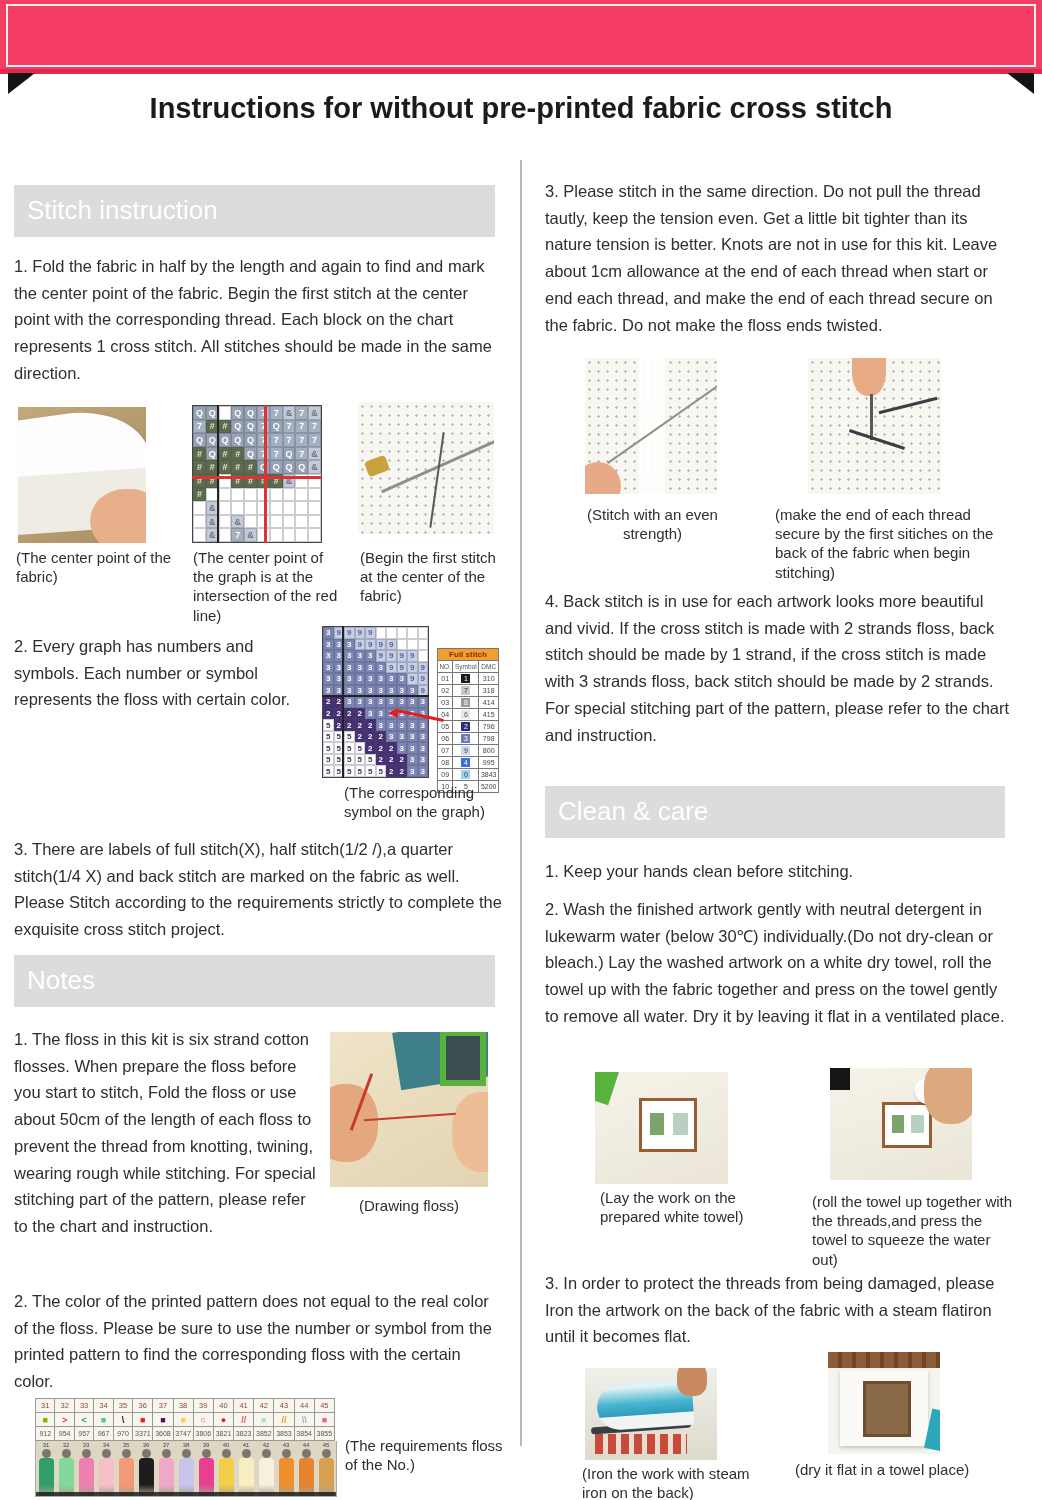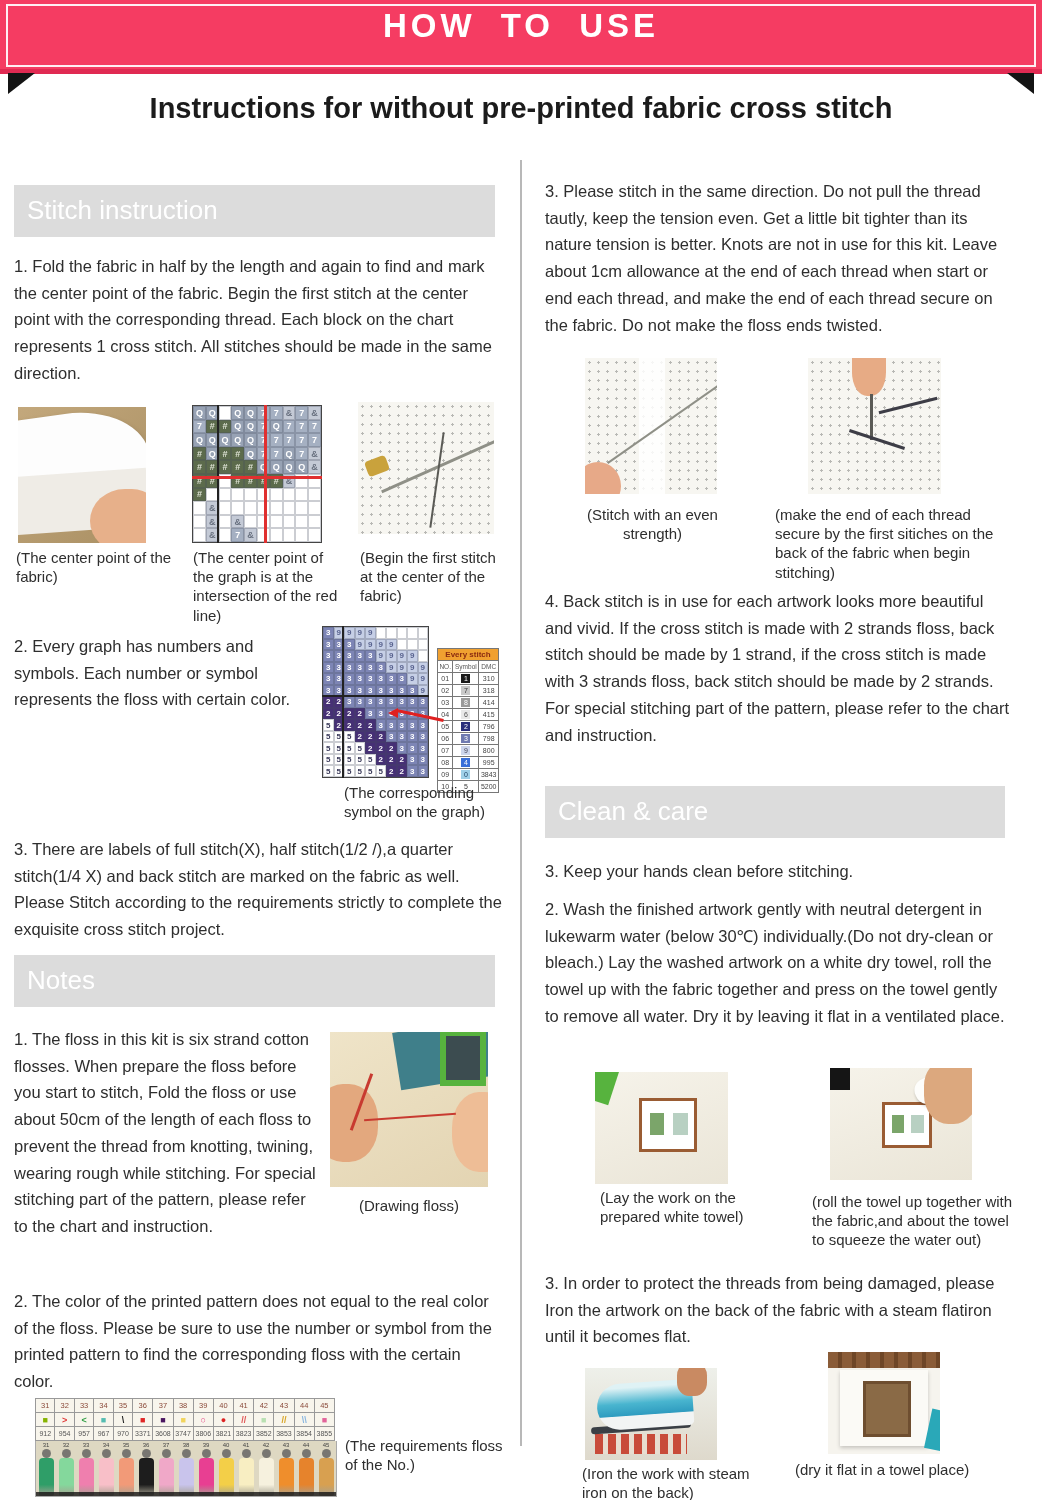--- a/index.html
+++ b/index.html
@@ -91,21 +91,20 @@
   .bundle .bnum{font-size:6px;color:#444;height:8px;line-height:8px;}
   .bundle .bknot{width:9px;height:9px;border-radius:50%;background:#555;opacity:.75;}
   .bundle .bcol{width:15px;flex:1;border-radius:4px 4px 2px 2px;}
   .bundle-shadow{position:absolute;left:0;right:0;bottom:0;height:4px;background:rgba(20,20,20,.8);}
 </style>
 </head>
 <body>
 
 <div class="banner">
   <div class="banner-inner"></div>
-  <div class="banner-title">HOW TO USE</div>
 </div>
 <div class="tri tri-left"></div>
 <div class="tri tri-right"></div>
 
 <div class="page-title">Instructions for without pre-printed fabric cross stitch</div>
 
 <div class="divider"></div>
 
 <div class="bar" style="left:14px;top:185px;width:481px;height:52px;">Stitch instruction</div>
 
@@ -365,21 +364,21 @@
     <div class="gcell" style="background: rgb(70, 48, 117); color: rgb(255, 255, 255);">2</div>
     <div class="gcell" style="background: rgb(70, 48, 117); color: rgb(255, 255, 255);">2</div>
     <div class="gcell" style="background: rgb(125, 133, 181); color: rgb(255, 255, 255);">3</div>
     <div class="gcell" style="background: rgb(125, 133, 181); color: rgb(255, 255, 255);">3</div>
   </div>
 <div class="gline" style="left:342px;top:626px;width:2px;height:152px;background:#222;"></div>
 <div class="gline" style="left:322px;top:695px;width:107px;height:2px;background:#222;"></div>
 <table id="full-stitch-table" style="left:437px;top:648px;width:62px;">
     <tbody>
       <tr>
-        <td class="ft-title" colspan="3">Every stitch</td>
+        <td class="ft-title" colspan="3">Full stitch</td>
       </tr>
       <tr>
         <td class="ft-h">NO.</td>
         <td class="ft-h">Symbol</td>
         <td class="ft-h">DMC</td>
       </tr>
       <tr>
         <td>01</td>
         <td><span class="ft-sym" style="background:#1a1a1a;color:#ffffff">1</span></td>
         <td>310</td>
@@ -604,35 +603,35 @@
   <div class="thread" style="left:70px;top:46px;width:60px;height:2.5px;transform:rotate(-14deg);background:#3d3d46;"></div>
 </div>
 
 <div class="cap center" style="left:560px;top:505px;width:185px;">(Stitch with an even strength)</div>
 <div class="cap" style="left:775px;top:505px;width:238px;">(make the end of each thread secure by the first sitiches on the back of the fabric when begin stitching)</div>
 
 <div class="para" style="left:545px;top:588px;width:468px;">4. Back stitch is in use for each artwork looks more beautiful and vivid. If the cross stitch is made with 2 strands floss, back stitch should be made by 1 strand, if the cross stitch is made with 3 strands floss, back stitch should be made by 2 strands. For special stitching part of the pattern, please refer to the chart and instruction.</div>
 
 <div class="bar" style="left:545px;top:786px;width:460px;height:52px;">Clean &amp; care</div>
 
-<div class="para" style="left:545px;top:858px;width:468px;">3. Keep your hands clean before stitching.</div>
+<div class="para" style="left:545px;top:858px;width:468px;">1. Keep your hands clean before stitching.</div>
 <div class="para" style="left:545px;top:896px;width:468px;">2. Wash the finished artwork gently with neutral detergent in lukewarm water (below 30℃) individually.(Do not dry-clean or bleach.) Lay the washed artwork on a white dry towel, roll the towel up with the fabric together and press on the towel gently to remove all water. Dry it by leaving it flat in a ventilated place.</div>
 
 <div class="photo ph-towel" style="left:595px;top:1072px;width:133px;height:112px;">
   <div class="motif" style="left:44px;top:26px;width:52px;height:48px;"></div>
   <div class="ph-layer" style="left:-8px;top:-10px;width:28px;height:40px;background:#57b33e;transform:rotate(18deg);"></div>
 </div>
 <div class="photo ph-towel" style="left:830px;top:1068px;width:142px;height:112px;">
   <div class="ph-layer" style="left:-10px;top:-12px;width:30px;height:34px;background:#151515;"></div>
   <div class="motif" style="left:52px;top:34px;width:44px;height:40px;"></div>
   <div class="ph-layer" style="left:84px;top:6px;width:44px;height:26px;background:#fdfdfb;border-radius:12px;transform:rotate(-24deg);box-shadow:0 2px 3px rgba(0,0,0,.25);"></div>
   <div class="ph-layer" style="right:-6px;top:-8px;width:54px;height:64px;background:#dca87e;border-radius:40% 30% 45% 45%;"></div>
 </div>
 <div class="cap" style="left:600px;top:1188px;width:160px;">(Lay the work on the prepared white towel)</div>
-<div class="cap" style="left:812px;top:1192px;width:205px;">(roll the towel up together with the fabric,and about the towel to squeeze the water out)</div>
+<div class="cap" style="left:812px;top:1192px;width:205px;">(roll the towel up together with the threads,and press the towel to squeeze the water out)</div>
 
 <div class="para" style="left:545px;top:1270px;width:468px;">3. In order to protect the threads from being damaged, please Iron the artwork on the back of the fabric with a steam flatiron until it becomes flat.</div>
 
 <div class="photo ph-iron" style="left:585px;top:1368px;width:132px;height:92px;">
   <div class="cloth"></div>
   <div class="iron-sole"></div>
   <div class="iron-body"></div>
   <div class="iron-hand"></div>
 </div>
 <div class="photo ph-dry" style="left:828px;top:1352px;width:112px;height:102px;">

